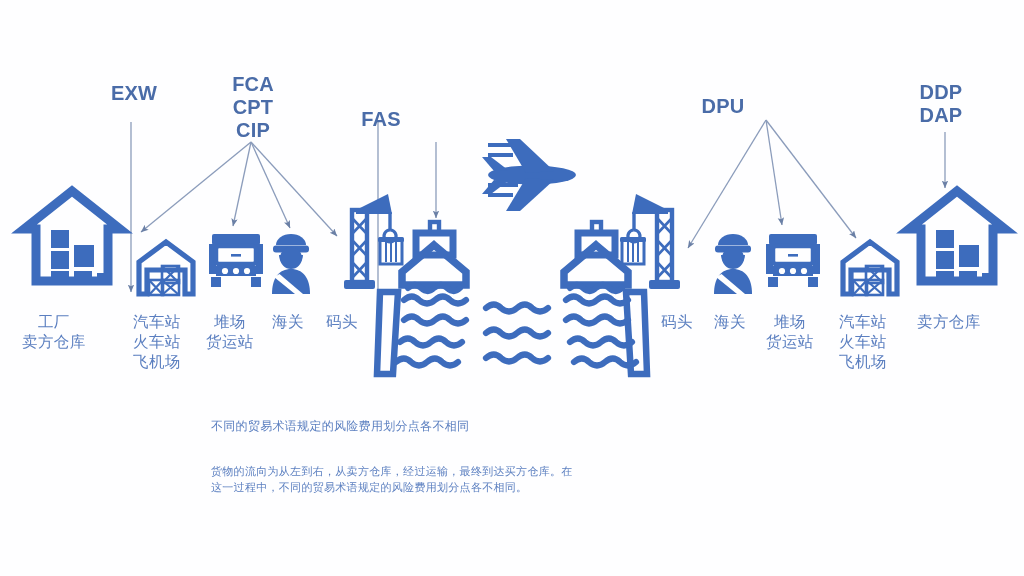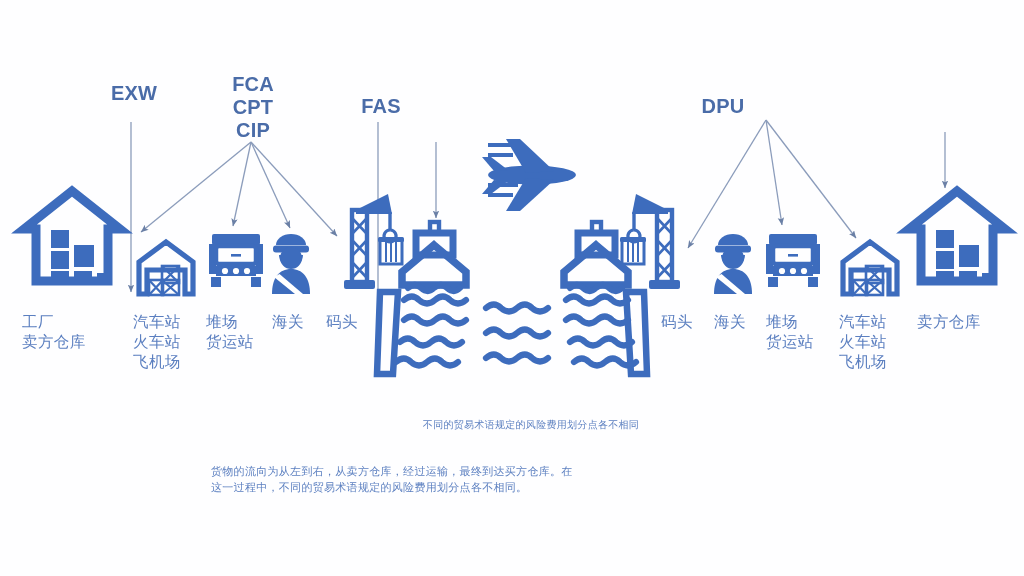--- a/index.html
+++ b/index.html
@@ -35,31 +35,32 @@
     user-select:none;
   }
   .cnlabel{
     position:absolute;
     color:#5b7fc0;
     font-size:15.5px;
     line-height:1.30;
     white-space:pre;
     letter-spacing:.4px;
     user-select:none;
+    text-align:center;
   }
   .caption{
     position:absolute;
     color:#5b7fc0;
     font-size:11px;
     line-height:1.42;
     letter-spacing:.3px;
     white-space:pre-line;
     user-select:none;
   }
-  .caption.lead{font-size:10px;text-align:center;}
+  .caption.lead{font-size:12px;}
 </style>
 </head>
 <body>
 
 <div id="stage">
 
   <svg id="scene" viewBox="0 0 1024 576">
     <defs>
       <marker id="ar" markerWidth="9" markerHeight="9" refX="7.4" refY="3.2" orient="auto" markerUnits="userSpaceOnUse">
         <path d="M0,0 L7.6,3.2 L0,6.4 L1.7,3.2 z" fill="#6b80a6"></path>
@@ -238,22 +239,24 @@
       <path d="M396,362 q8,-7 15,0 q8,7 16,0 q8,-7 15,0 q8,7 16,0"></path>
       <path d="M486,358 q8,-7 15,0 q8,7 16,0 q8,-7 15,0 q8,7 16,0"></path>
       <path d="M574,362 q8,-7 15,0 q8,7 16,0 q8,-7 15,0 q8,7 16,0"></path>
     </g>
   </svg>
 
   <div class="term" style="left:108px;top:82px;width:52px;">EXW</div>
   <div class="term" style="left:226px;top:73px;width:54px;">FCA
 CPT
 CIP</div>
-  <div class="term" style="left:358px;top:95px;width:46px;">FAS</div>
+  <div class="term" style="left:358px;top:108px;width:46px;">FAS</div>
   <div class="term" style="left:697px;top:95px;width:52px;">DPU</div>
+  <div class="term" style="left:913px;top:81px;width:56px;">DDP
+DAP</div>
 
   <div class="cnlabel" style="left:22px;top:312px;">工厂
 卖方仓库</div>
   <div class="cnlabel" style="left:133px;top:312px;">汽车站
 火车站
 飞机场</div>
   <div class="cnlabel" style="left:206px;top:312px;">堆场
 货运站</div>
   <div class="cnlabel" style="left:272px;top:312px;">海关</div>
   <div class="cnlabel" style="left:326px;top:312px;">码头</div>

